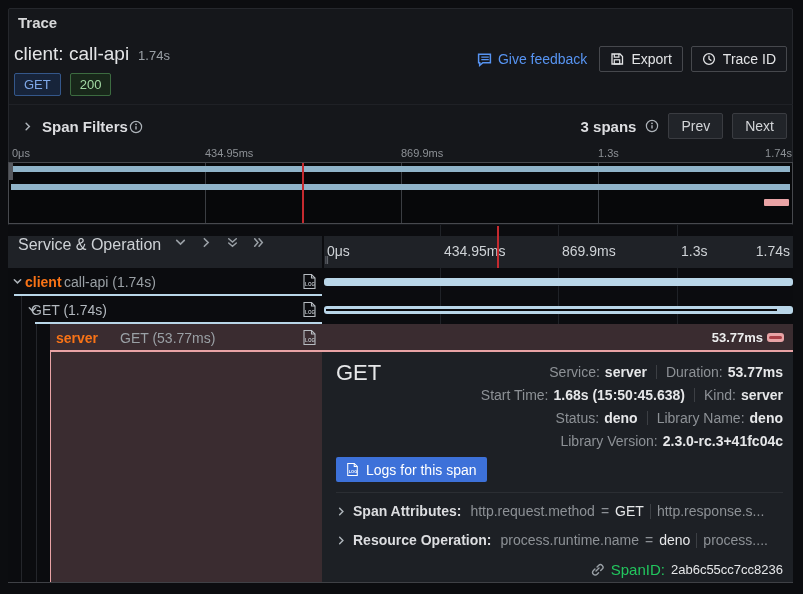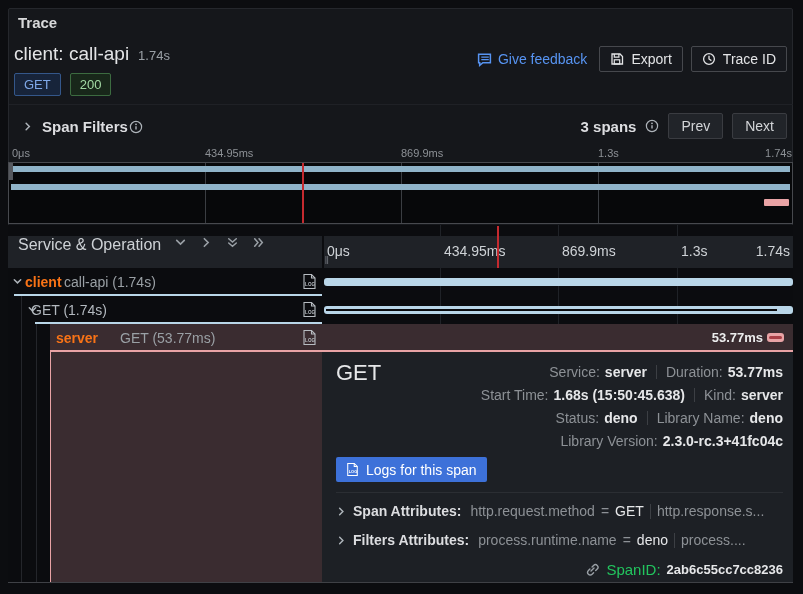--- a/index.html
+++ b/index.html
@@ -92,21 +92,21 @@
   .attr-title { font-weight:700; color:#dcdde0; margin-right:3px; }
   .attr-key { color:#8d9196; }
   .attr-eq { color:#8d9196; }
   .attr-val { color:#e6e7e9; }
   .attr-sep { display:inline-block; width:1px; height:15px; background:#3c3f44; }
   .attr-trunc { color:#8d9196; }
   .attr-chev { color:#aeb4ba; display:flex; }
 
   .spanid-row { right:20px; top:561px; display:flex; align-items:center; gap:6px; }
   .spanid-label { font-size:15px; color:#22c55e; }
-  .spanid-value { font-size:13px; font-weight:700; color:#e6e7e9; }
+  .spanid-value { font-size:13px; font-weight:400; color:#e6e7e9; }
   .link-icon { color:#9aa0a6; display:flex; cursor:pointer; }
 
   svg { display:block; }
 </style>
 </head>
 <body>
 
 <div class="page">
   <div class="abs panel-bg"></div>
 
@@ -356,21 +356,21 @@
     <span class="attr-sep"></span>
     <span class="attr-trunc">http.response.s...</span>
   </div>
 
   <div class="abs attr-row" style="top:532px">
     <span class="attr-chev">
         <svg width="11" height="11" viewBox="0 0 12 12">
           <path d="M4 2.5 7.5 6 4 9.5" fill="none" stroke="currentColor" stroke-width="1.6" stroke-linecap="round"></path>
         </svg>
       </span>
-    <span class="attr-title">Filters Attributes:</span>
+    <span class="attr-title">Resource Operation:</span>
     <span class="attr-key">process.runtime.name</span>
     <span class="attr-eq">=</span>
     <span class="attr-val">deno</span>
     <span class="attr-sep"></span>
     <span class="attr-trunc">process....</span>
   </div>
 
   <div class="abs spanid-row">
     <span class="link-icon">
         <svg width="15" height="15" viewBox="0 0 14 14">

